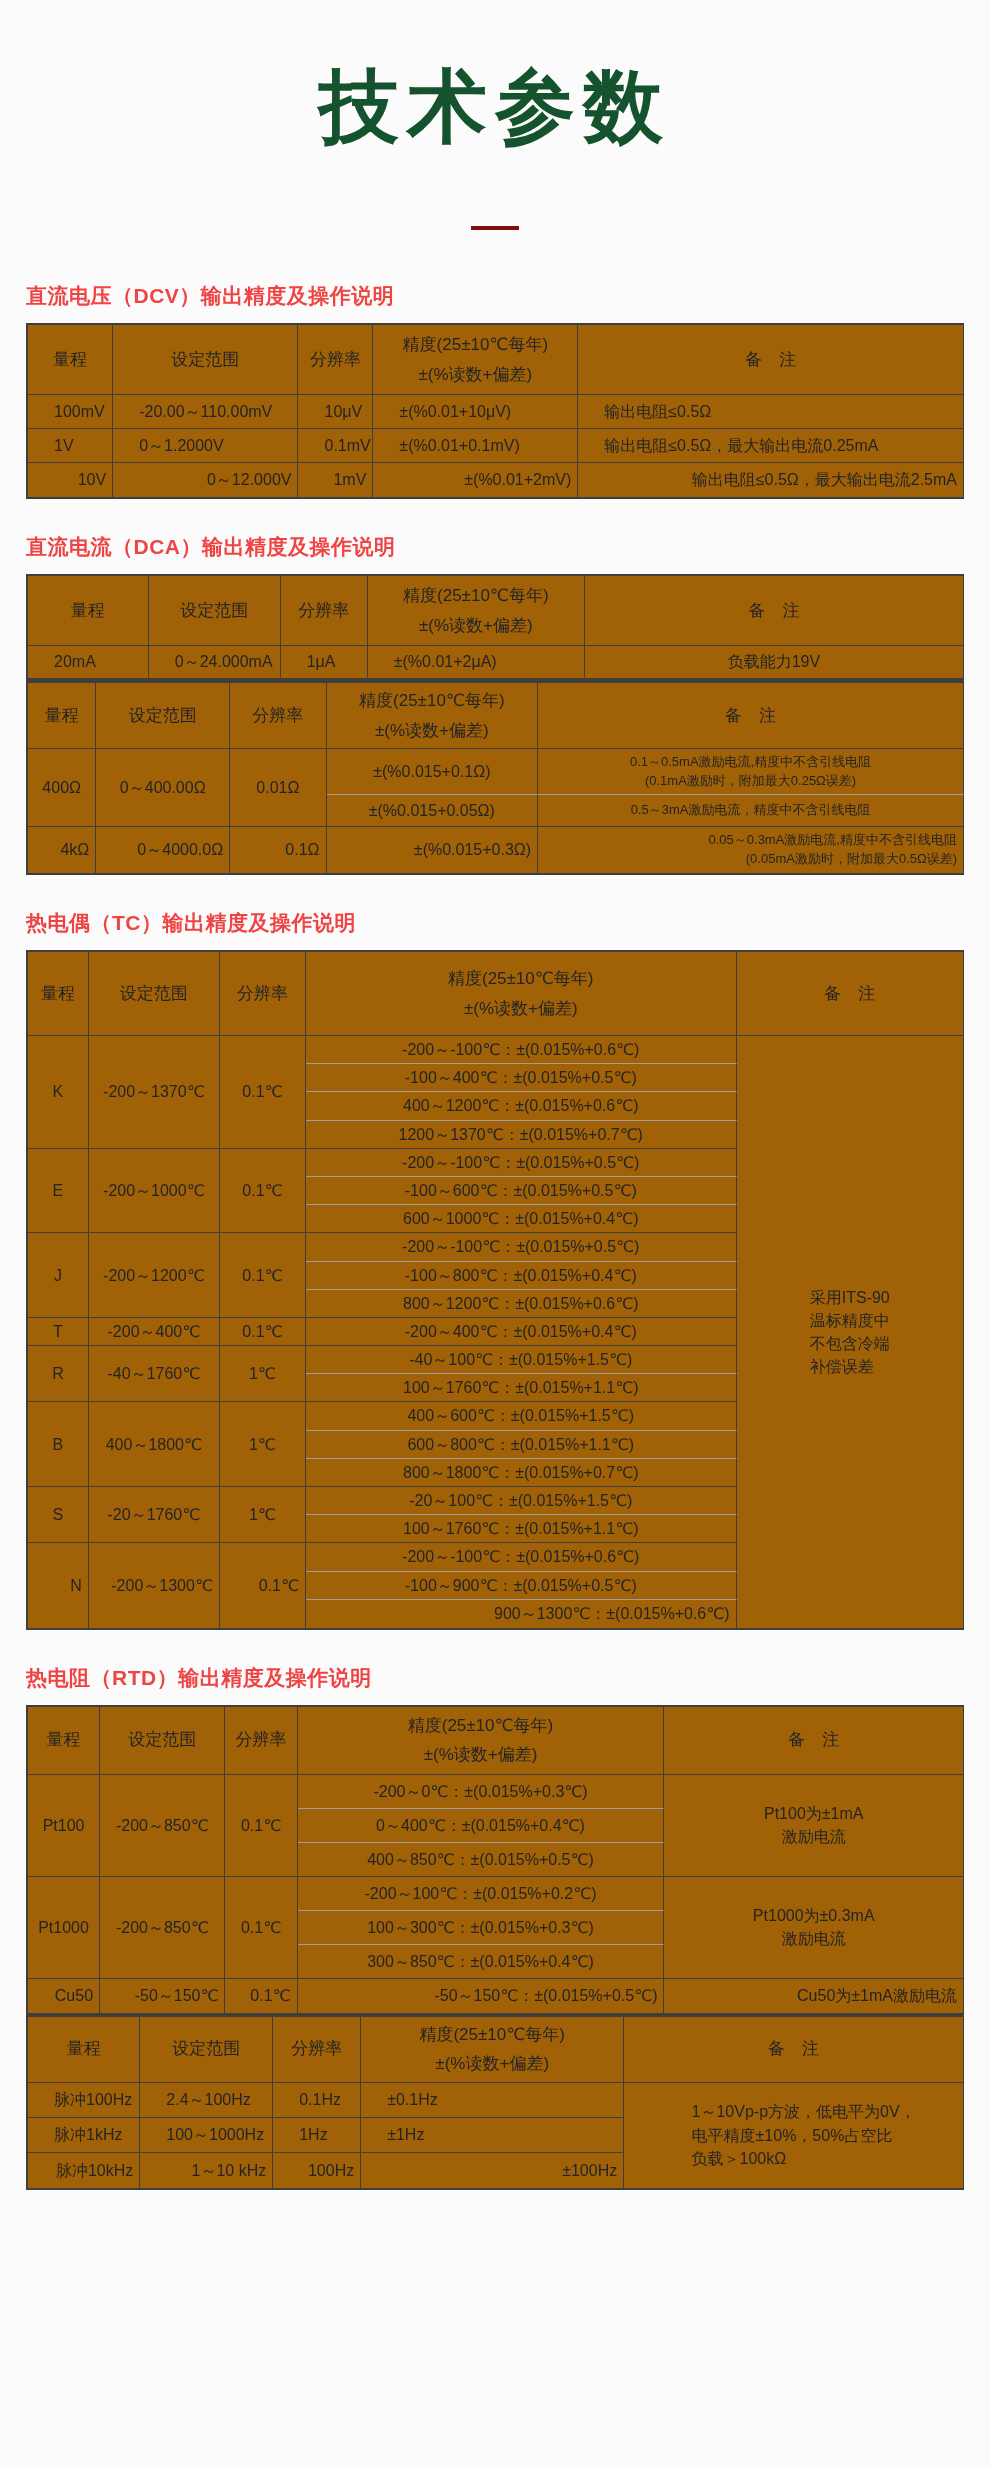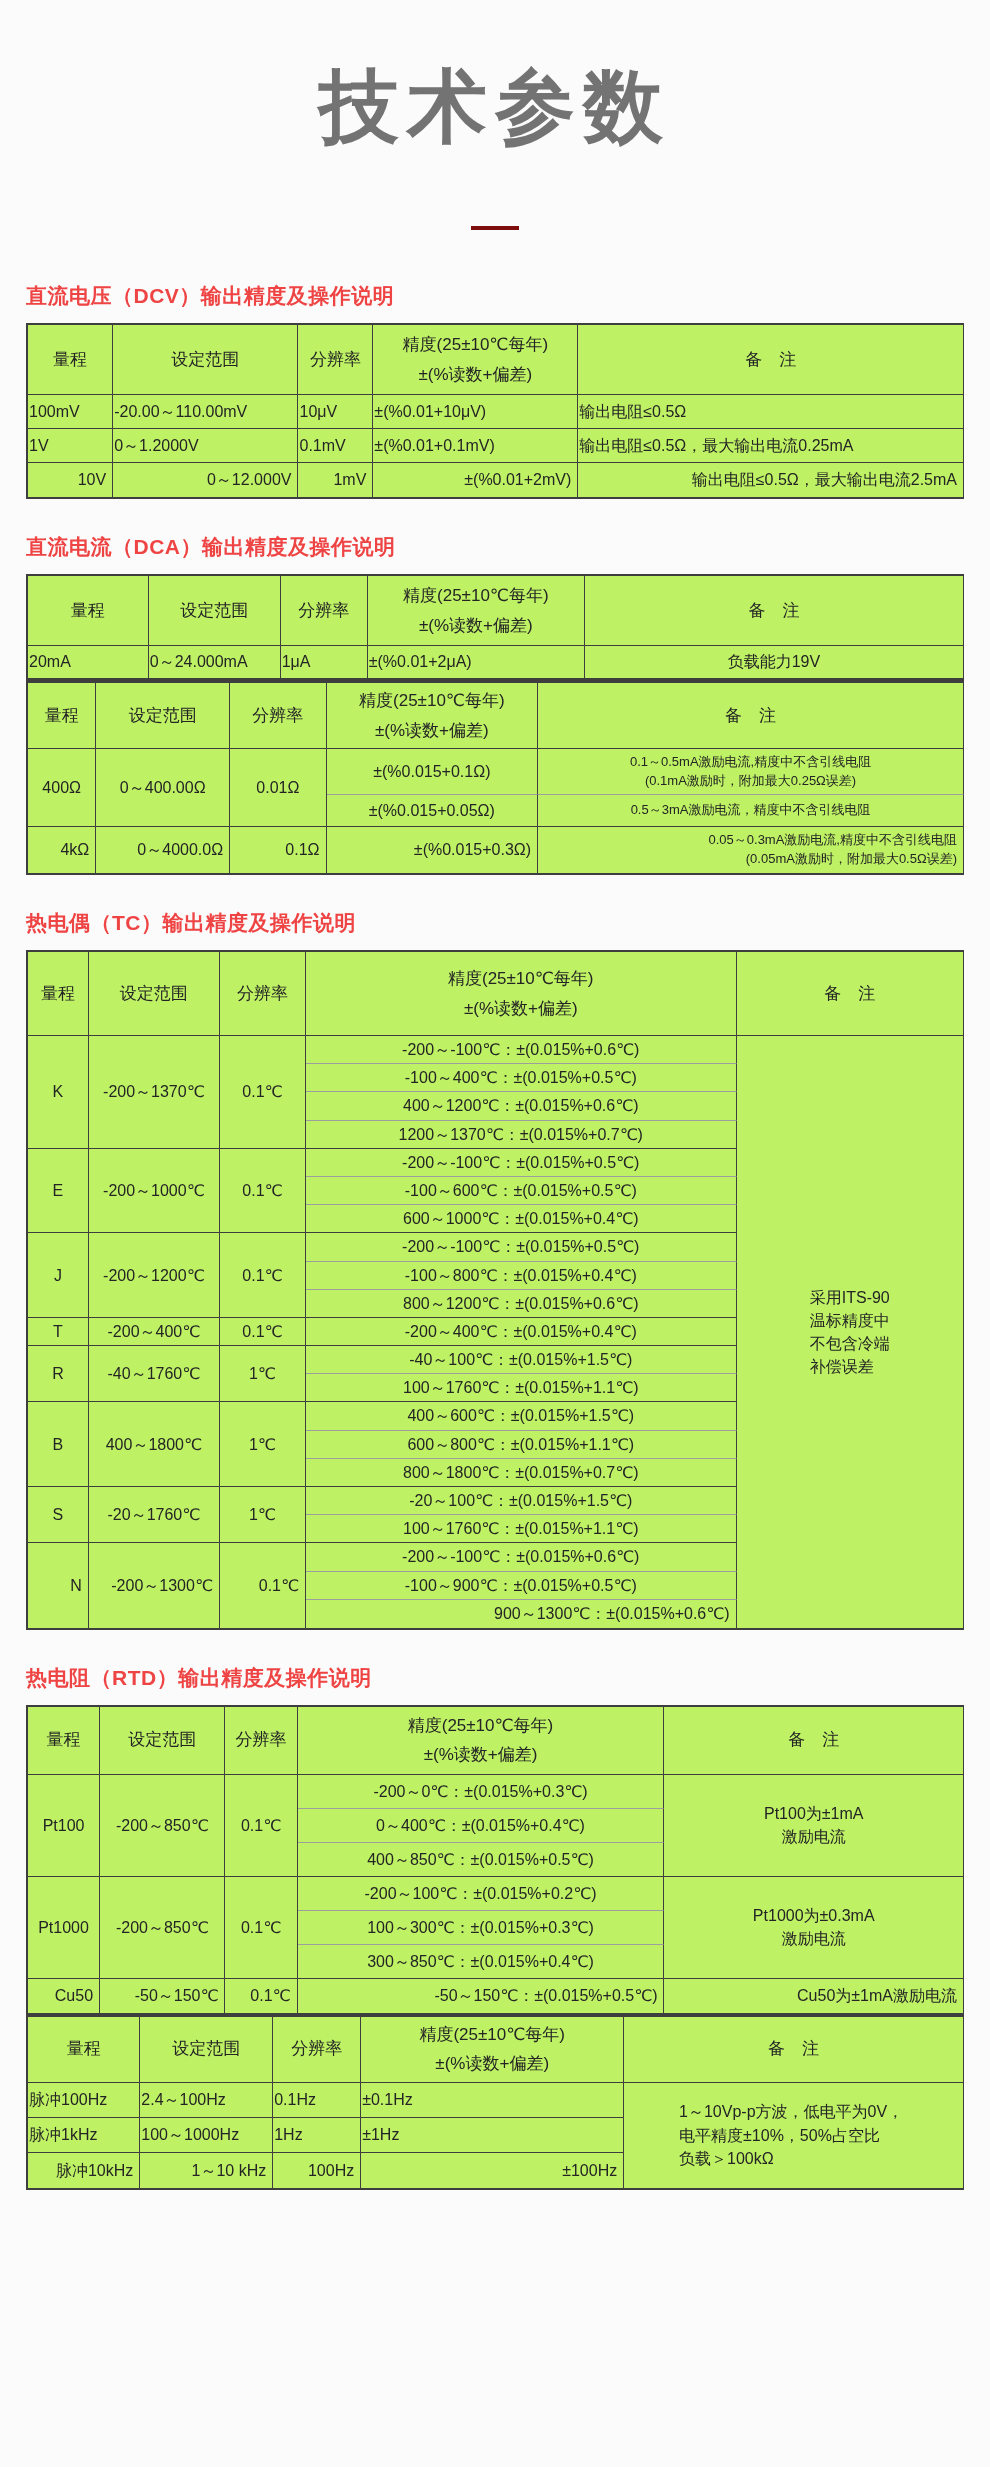--- a/index.html
+++ b/index.html
@@ -13,63 +13,63 @@
   }
   .page { padding: 52px 26px 60px 26px; box-sizing: border-box; }
 
   h1.title {
     margin: 0;
     text-align: center;
     font-size: 80px;
     line-height: 110px;
     font-weight: 900;
     letter-spacing: 8px;
-    color: #737373;
+    color: #14532d;
   }
   .dash {
     width: 48px; height: 4px;
     background: #7e0e0e;
     margin: 64px auto 52px auto;
   }
 
   .sec-h {
     font-size: 21px;
     font-weight: bold;
     color: #ef4444;
     margin: 34px 0 13px 0;
     letter-spacing: 0.5px;
   }
 
   table.spec {
     width: 100%;
     table-layout: fixed;
     border-collapse: separate;
     border-spacing: 0;
-    background: #bef264;
+    background: #a16207;
     border: 2px solid #3e3e3e;
     border-right-width: 0;
     font-size: 16px;
   }
   table.spec th, table.spec td {
     border-right: 1px solid #3e3e3e;
     border-bottom: 1px solid #3e3e3e;
     padding: 2px 6px;
     vertical-align: middle;
     white-space: pre-line;
     line-height: 1.45;
     overflow: hidden;
   }
   table.spec th {
     font-weight: normal;
     text-align: center;
     font-size: 17px;
     line-height: 1.75;
   }
   
-  table.ta-l td { text-align: left; padding-left: 1px; }
+  table.ta-l td { text-align: left; padding-left: 26px; }
   table.ta-c td { text-align: center; }
   
   table.spec td.sub { border-bottom: 1px solid #9e9e9e; }
   
   table.spec td.nb { border-bottom: 0; text-align: right; }
   td.small { font-size: 13px; line-height: 1.55; padding-left: 8px; padding-right: 8px; }
   td.ctr { text-align: center !important; padding-left: 6px !important; }
   td.top { vertical-align: top; padding-top: 9px; }
   td.lh30 { line-height: 30px; }
   td.lh34 { line-height: 34px; }

